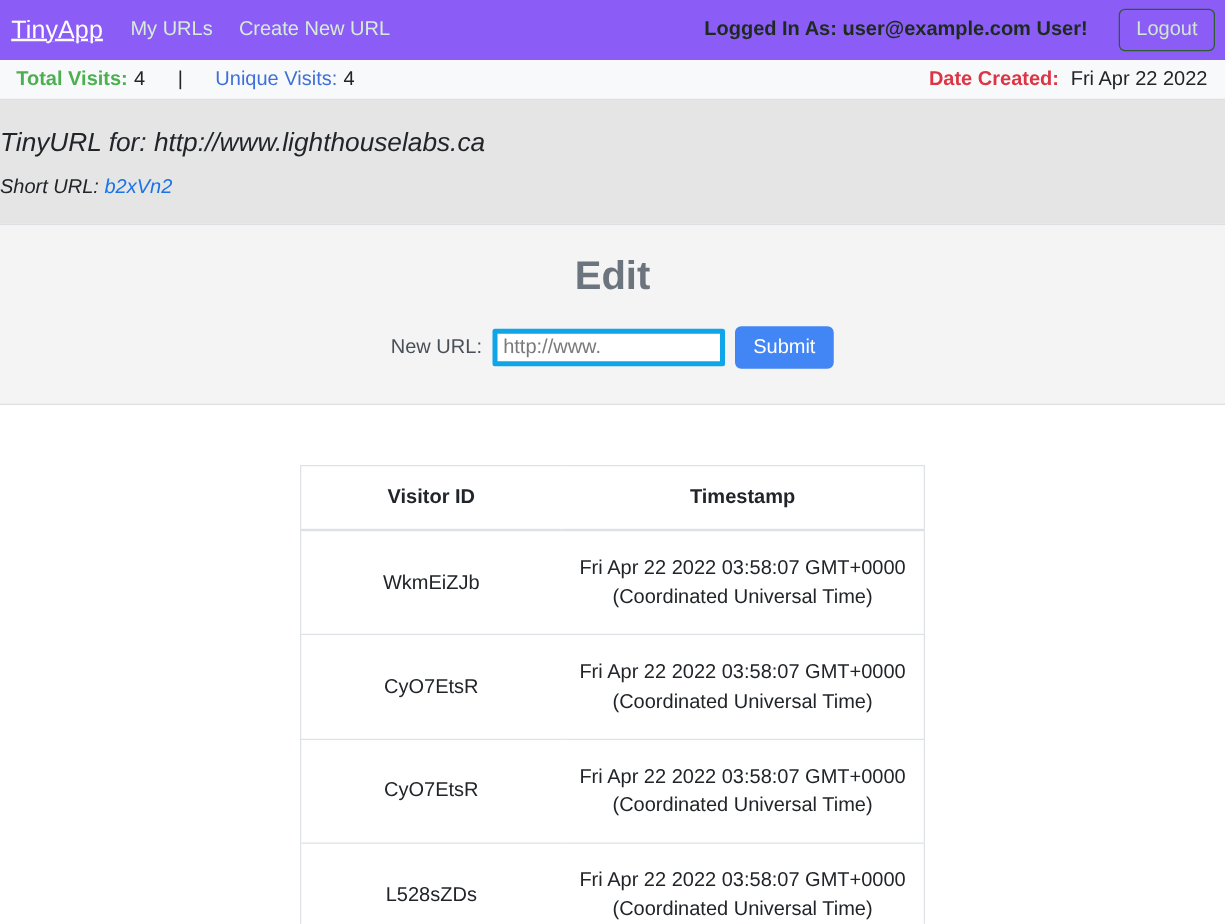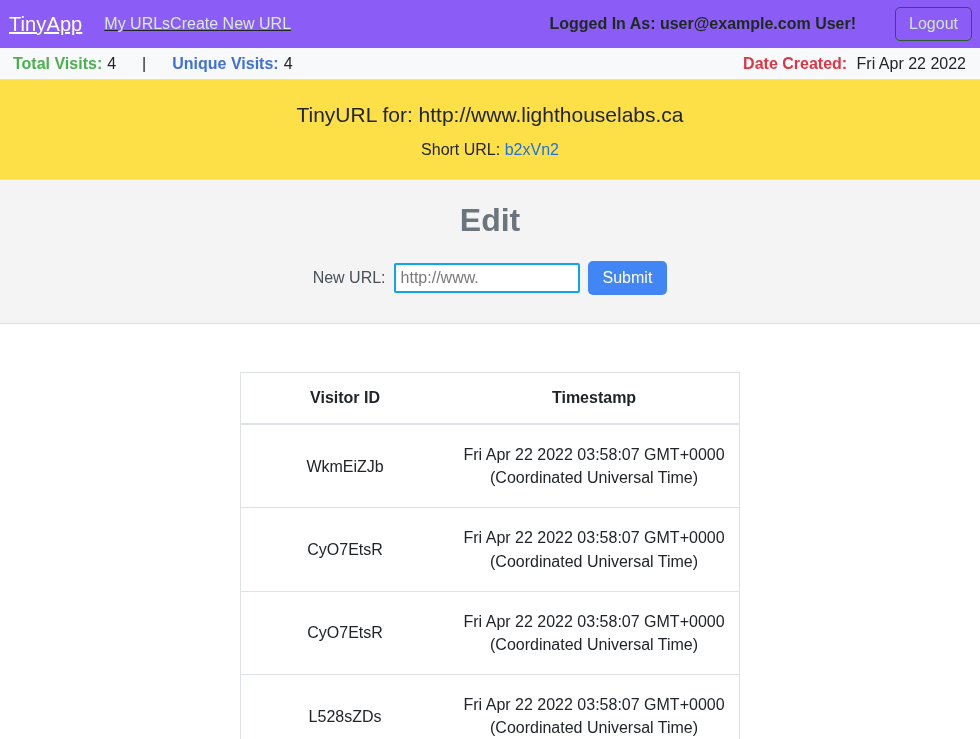--- a/index.html
+++ b/index.html
@@ -30,33 +30,33 @@
   .brand {
     font-size: 20px;
     color: #ffffff;
     letter-spacing: 0.1px;
     margin-right: 22px;
     white-space: nowrap;
   }
   .nav-links {
     display: flex;
     align-items: center;
-    text-decoration: underline;
+    gap: 21px;
   }
   .nav-link {
     font-size: 16px;
     color: #d7ecd8;
     text-decoration: none;
     white-space: nowrap;
   }
   .nav-right {
     margin-left: auto;
     display: flex;
     align-items: center;
-    gap: 39px;
+    gap: 25px;
   }
   .logged-in {
     font-size: 16px;
     font-weight: bold;
     color: #1c2b1c;
     white-space: nowrap;
   }
   .logout-btn {
     font-family: "Liberation Sans", sans-serif;
     font-size: 16px;
@@ -82,21 +82,21 @@
   .stat-group {
     display: flex;
     align-items: center;
     white-space: nowrap;
   }
   .stat-label-total {
     font-weight: bold;
     color: #4caf50;
   }
   .stat-label-unique {
-    font-weight: bold;
+    font-weight: normal;
     color: #3f6fd8;
   }
   .stat-value {
     color: #212529;
     margin-left: 5px;
   }
   .stat-sep {
     color: #212529;
     margin: 0 26px;
   }
@@ -109,22 +109,23 @@
     color: #dc3545;
   }
   .date-value {
     color: #212529;
     margin-left: 5px;
   }
 
   
   .url-header {
     padding: 22px 0 20px;
-    text-align: center;
-    background: #fde047;
+    text-align: left;
+    background: #e5e5e5;
+    font-style: italic;
   }
   .url-title {
     font-size: 21px;
     font-weight: normal;
     color: #212529;
     margin: 0 0 14px;
     line-height: 1.2;
   }
   .short-url-line {
     font-size: 16px;
@@ -162,21 +163,21 @@
     margin-right: 8px;
   }
   .url-input {
     font-family: "Liberation Sans", sans-serif;
     font-size: 16px;
     color: #212529;
     width: 186px;
     height: 30px;
     box-sizing: border-box;
     padding: 3px 5px;
-    border: 2px solid #0ea5e9;
+    border: 4px solid #0ea5e9;
     border-radius: 2px;
     background: #ffffff;
     outline: none;
   }
   .url-input::placeholder {
     color: #7a7a7a;
     opacity: 1;
   }
   .submit-btn {
     font-family: "Liberation Sans", sans-serif;

